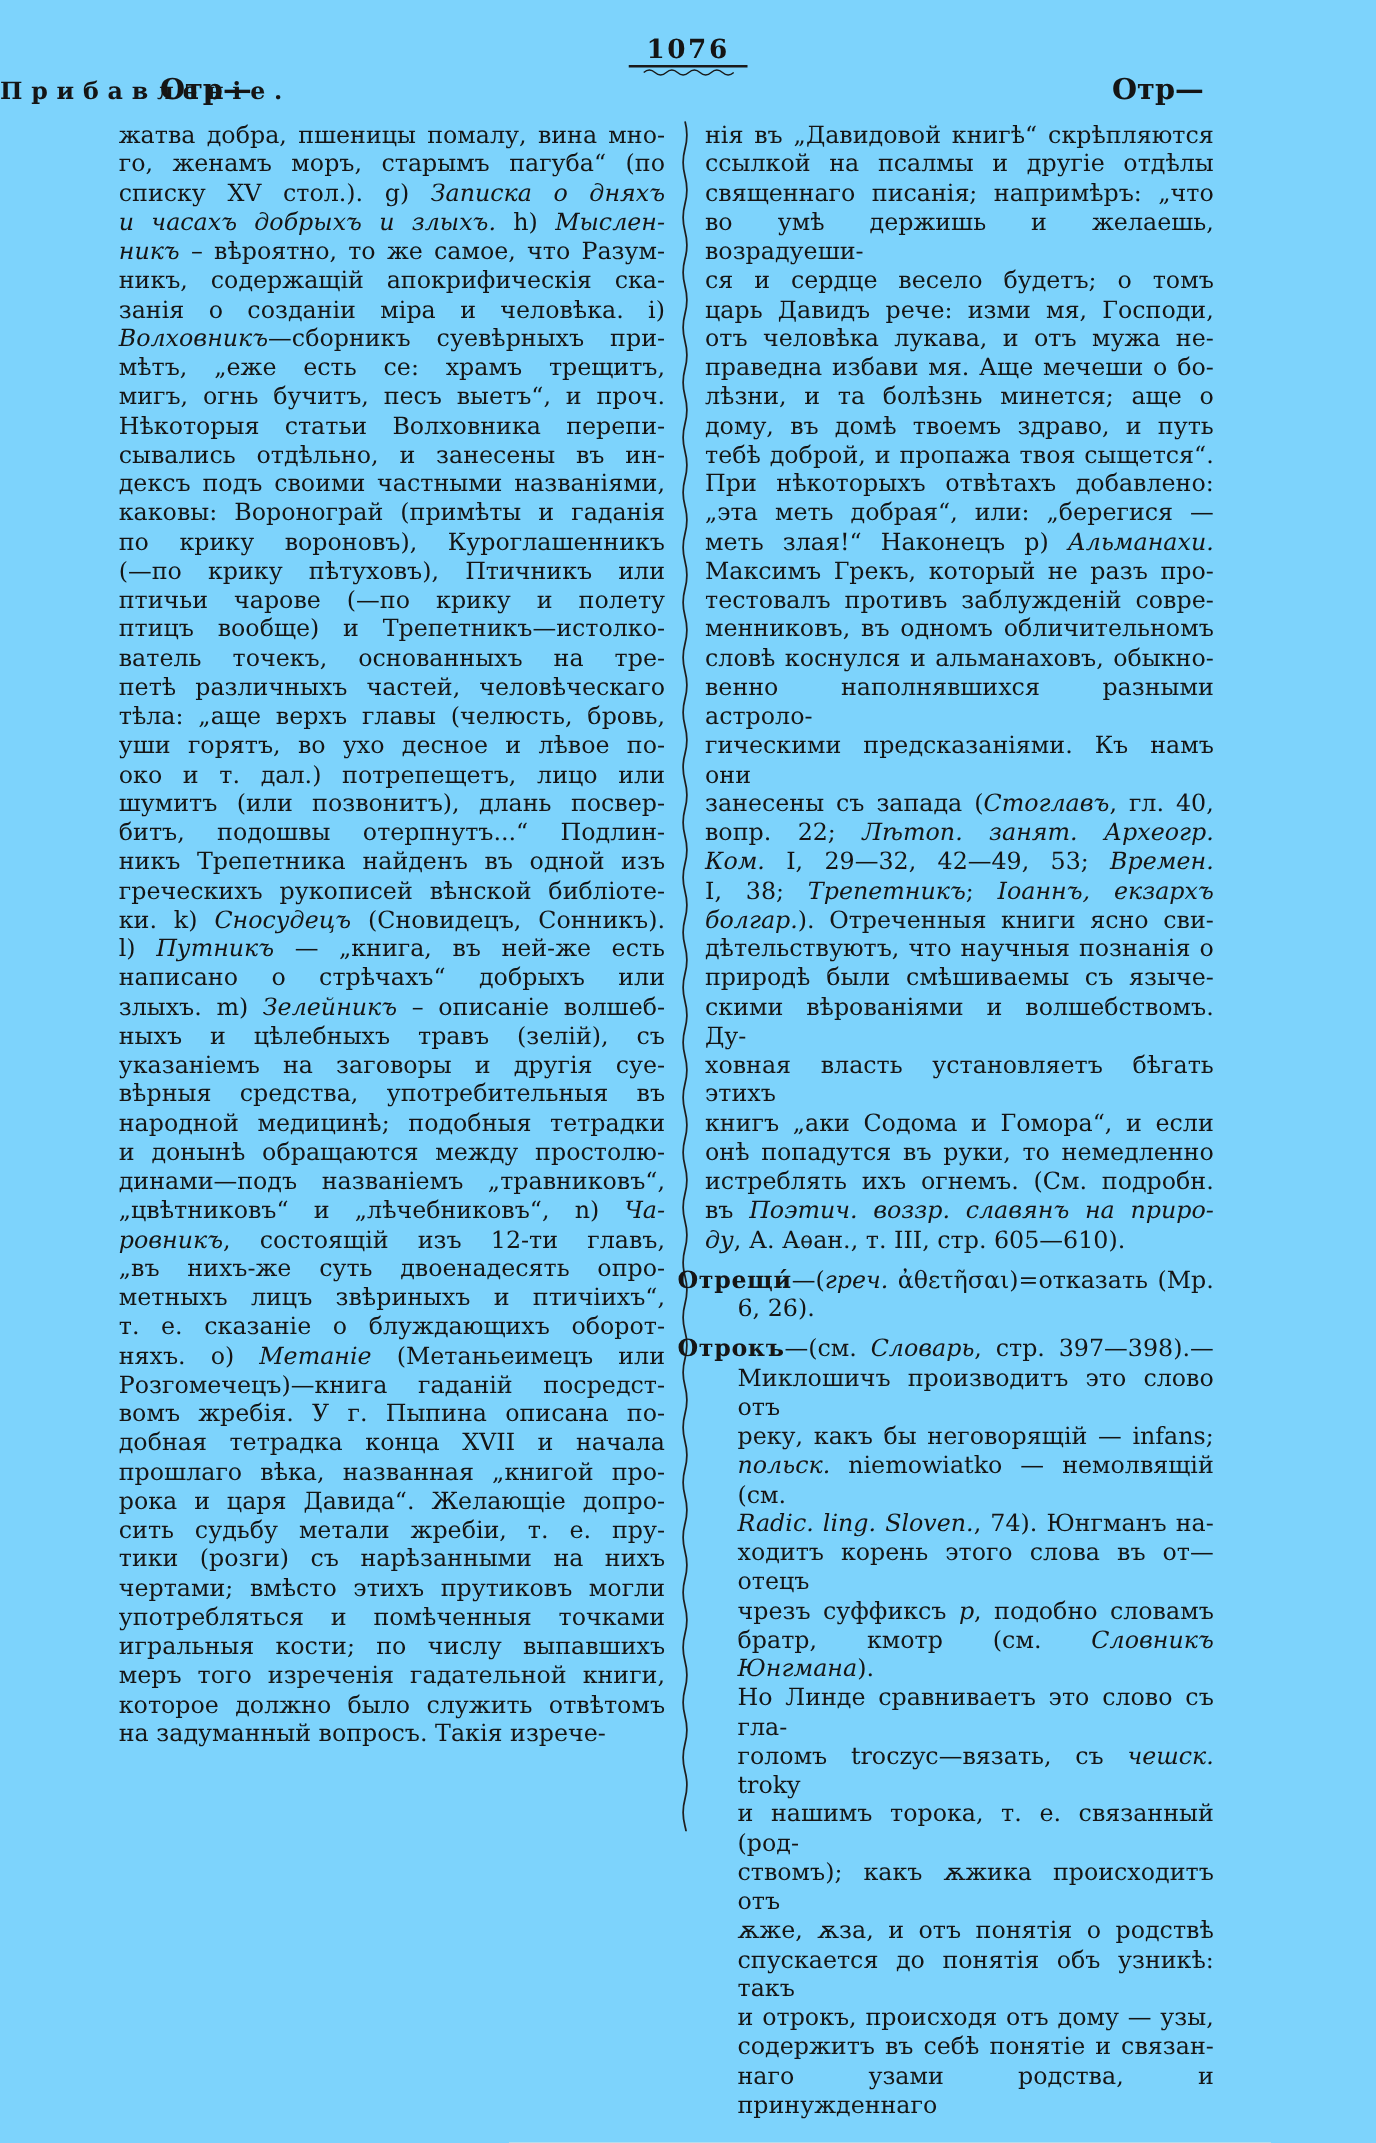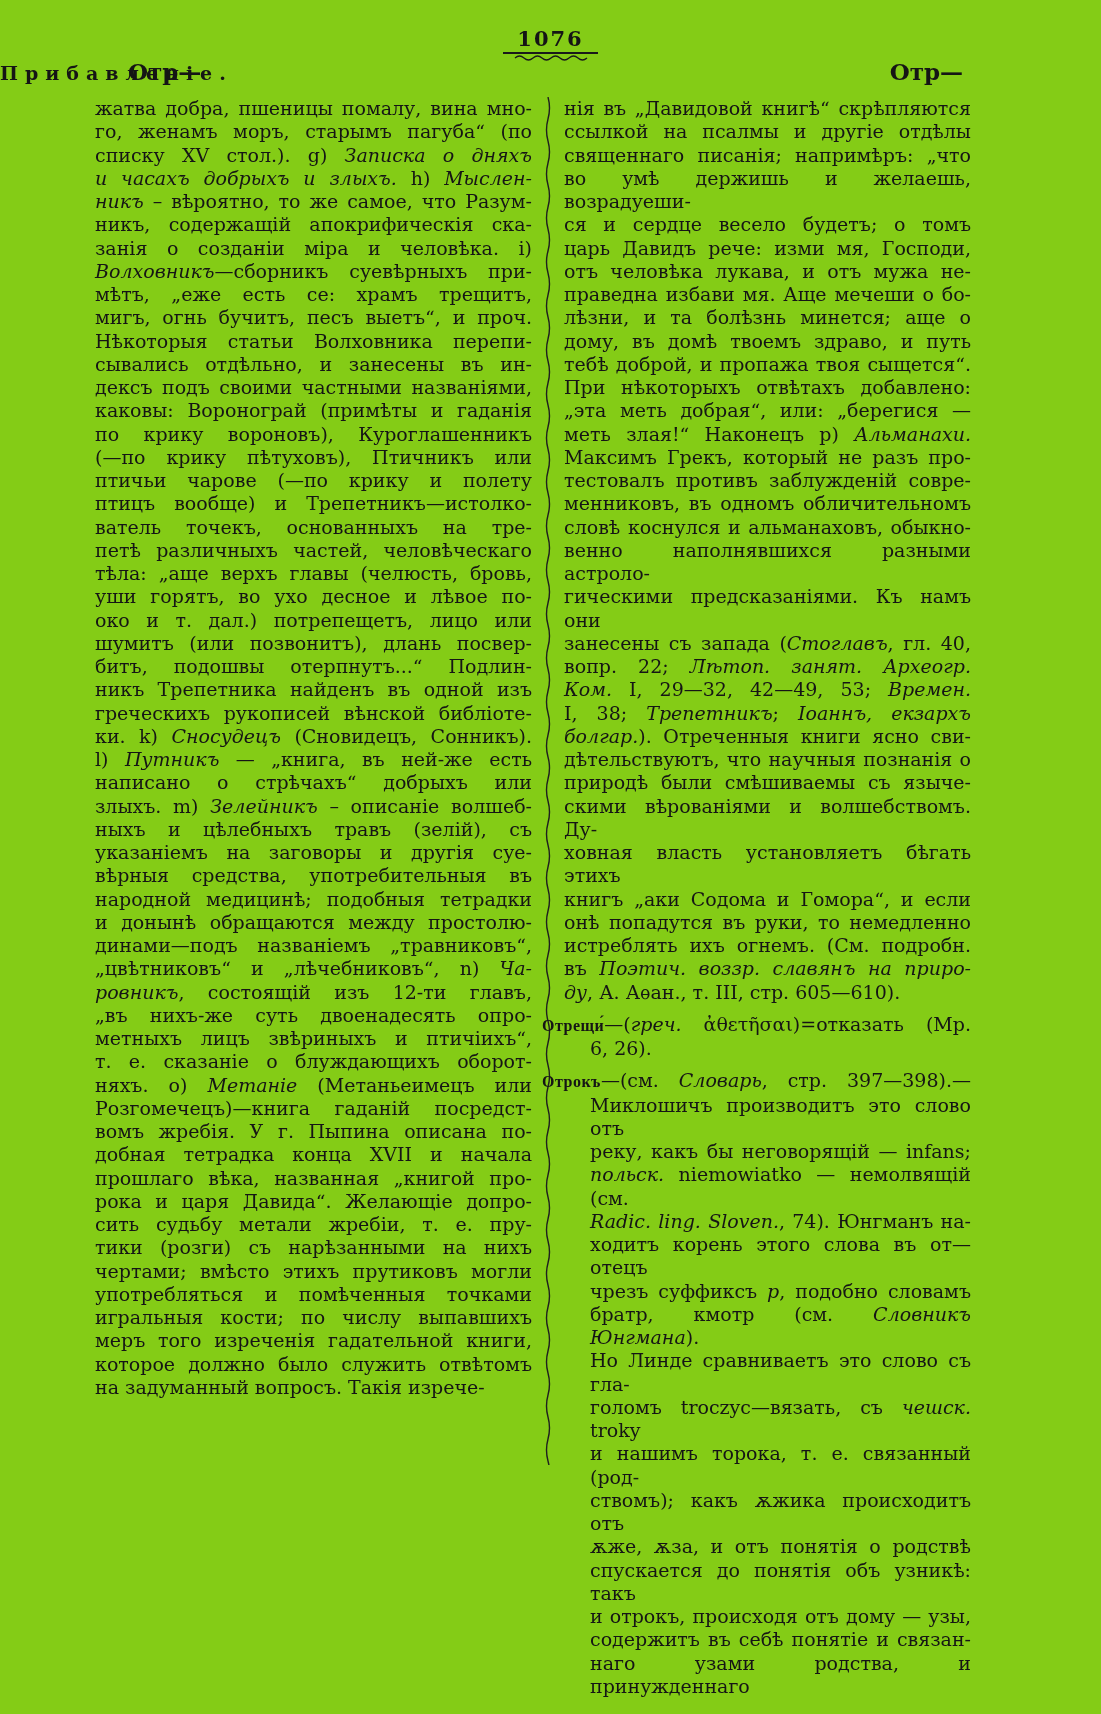--- a/index.html
+++ b/index.html
@@ -1,19 +1,19 @@
 <!DOCTYPE html>
 <html><head>
 <meta charset="utf-8">
 <style>
   html,body{margin:0;padding:0;background:#e8e6e0;}
   .page{
     position:relative;
     width:1101px;height:1714px;
-    background:#84cc16;
+    background:#7dd3fc;
     color:#151515;
     font-family:"DejaVu Serif",serif;
     overflow:hidden;
   }
   
   .pageno-wrap{
     position:absolute;top:26px;left:0;width:100%;
     text-align:center;
   }
   .pageno{
@@ -52,21 +52,21 @@
   }
   .block{margin:0;}
   .block.entry{padding-left:26px;margin-top:9px;}
   .line{
     text-align:justify;
     text-align-last:justify;
     white-space:normal;
   }
   .line.lastline{text-align-last:left;}
   .block.entry .line.firstline{margin-left:-48px;}
-  .block.entry .line.firstline b{font-size:16px;letter-spacing:0.5px;font-family:Liberation Serif, serif;}
+  .block.entry .line.firstline b{font-size:19px;letter-spacing:0.5px;}
   i{font-style:italic;}
   b{font-weight:bold;}
 </style>
 </head>
 <body>
 
 <div class="page">
 
   <div class="pageno-wrap">
     <span class="pageno">1076</span>

